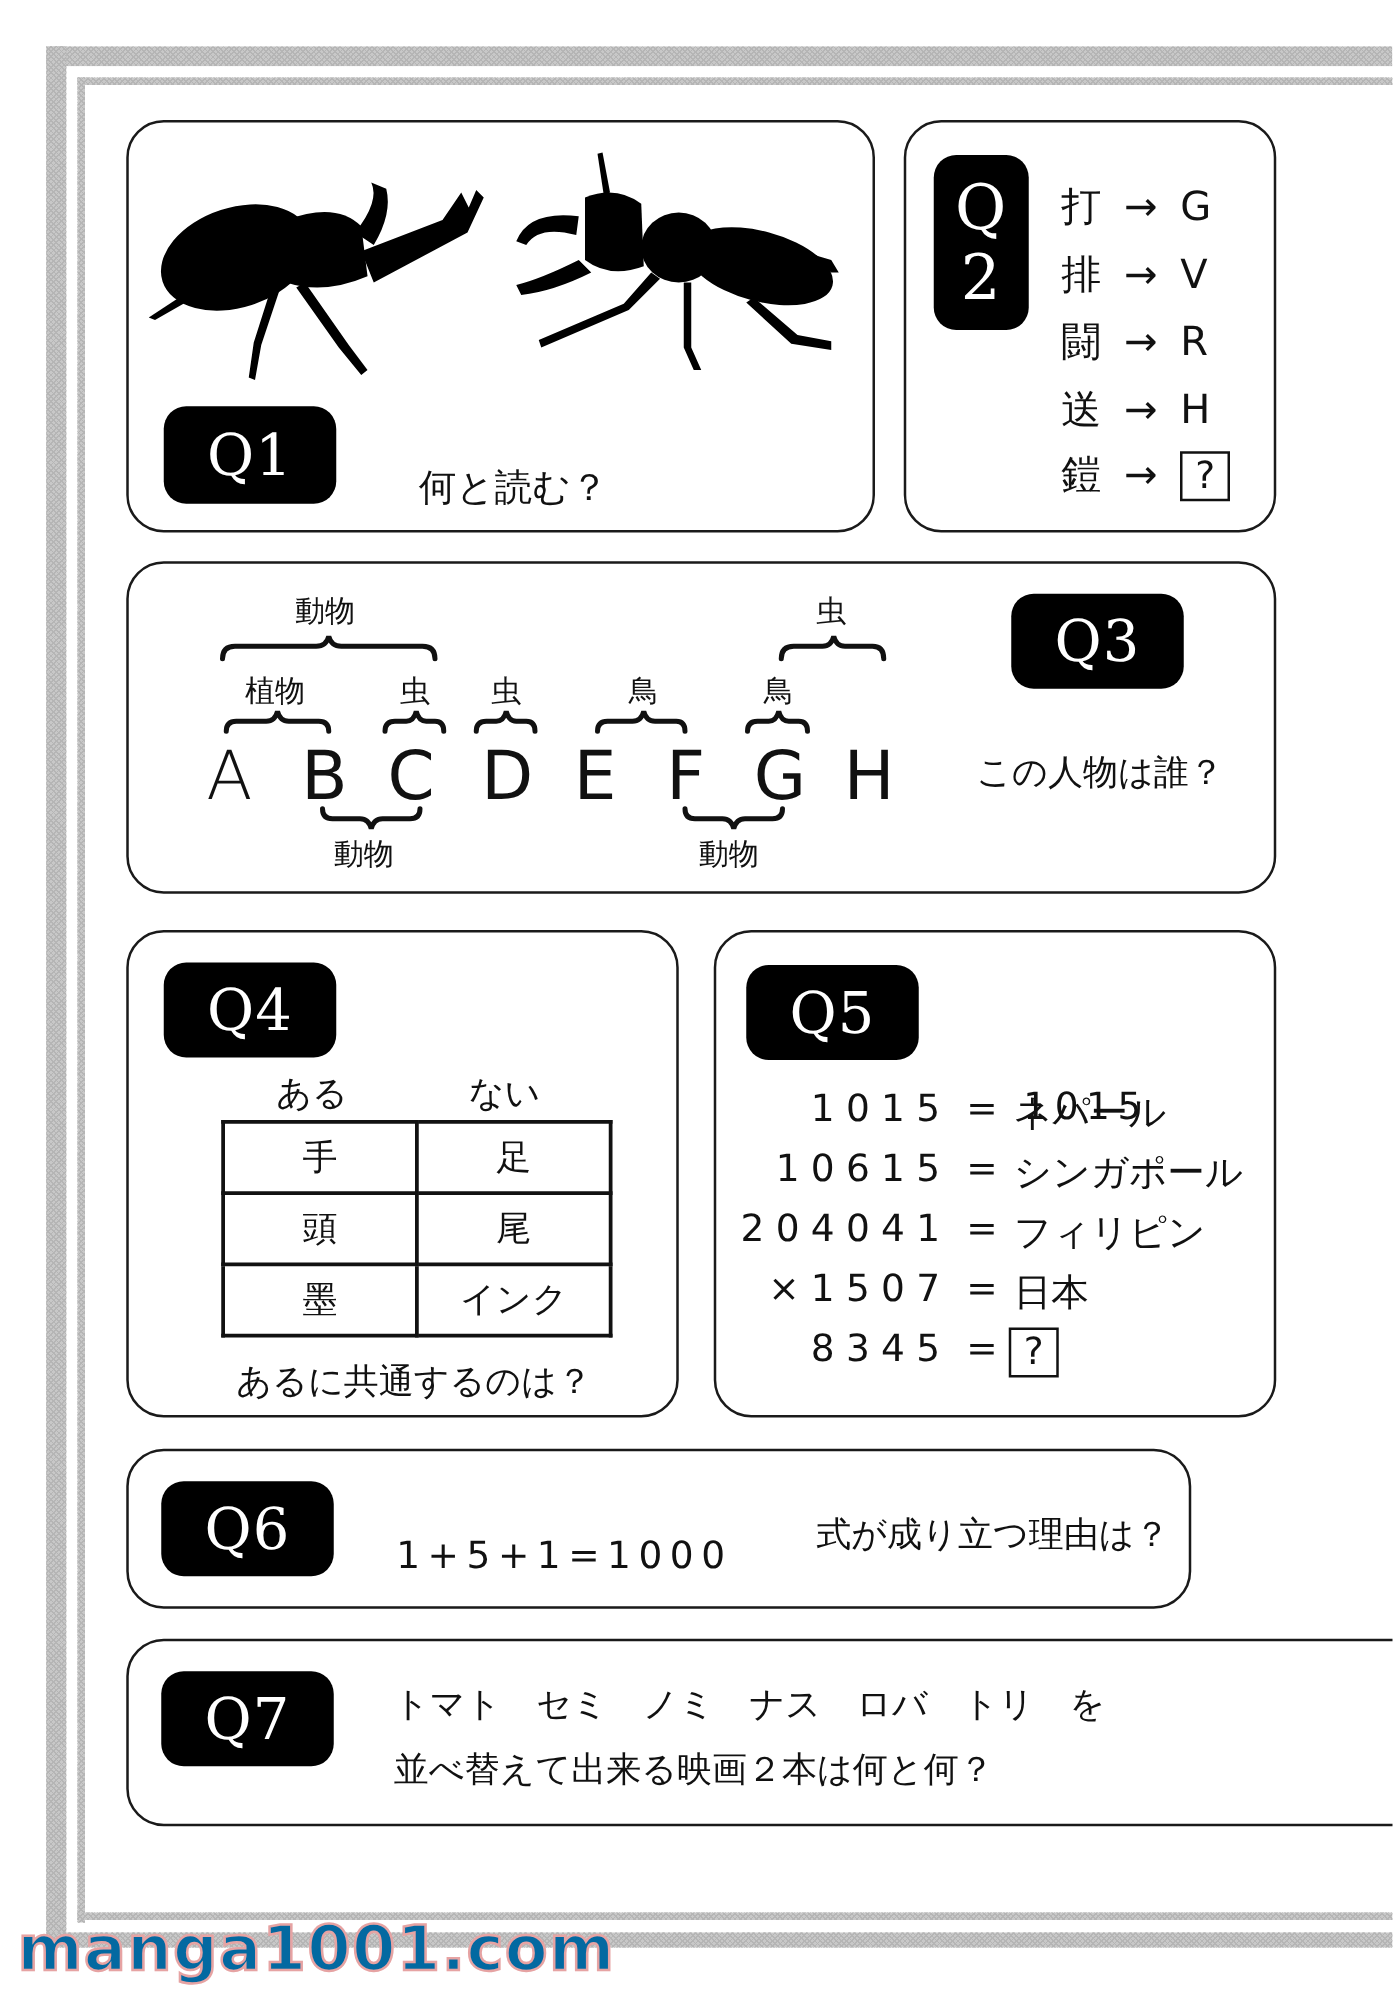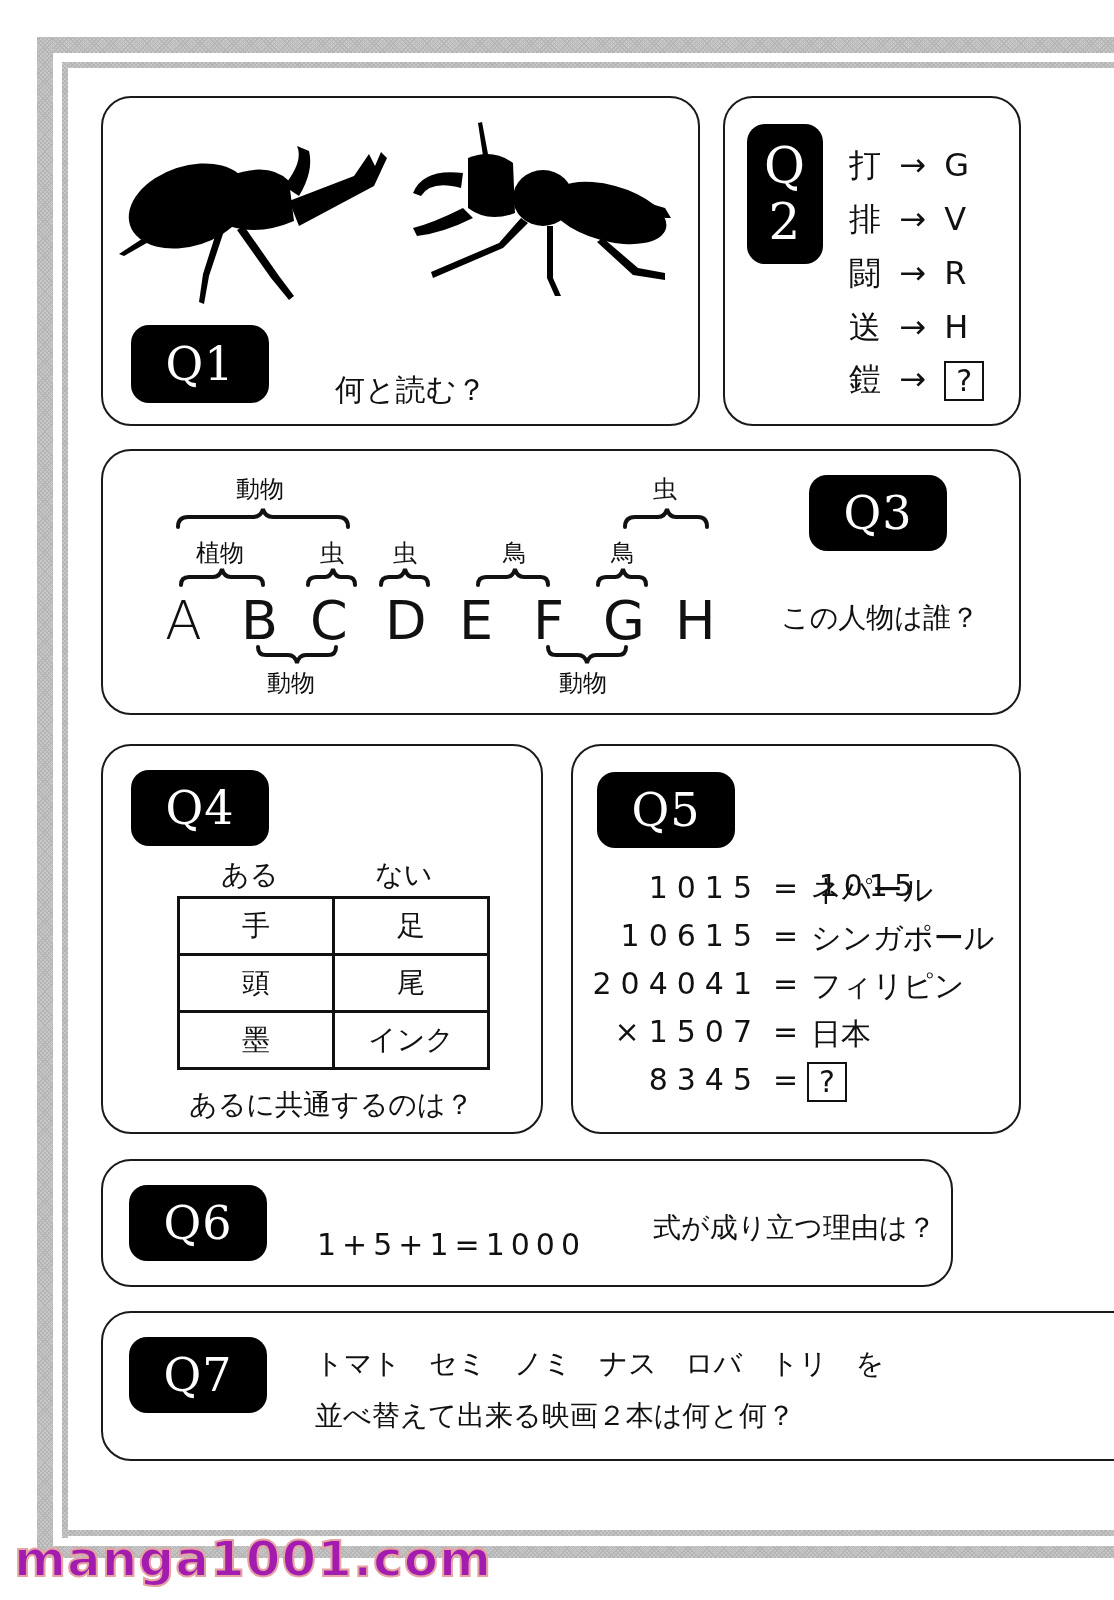--- a/index.html
+++ b/index.html
@@ -11,21 +11,21 @@
   .frame-inner-top{position:absolute;left:62px;top:62px;width:1052px;height:6px;}
   .frame-inner-left{position:absolute;left:62px;top:62px;width:6px;height:1476px;}
   .frame-inner-bottom{position:absolute;left:62px;top:1530px;width:1052px;height:6px;}
   .panel{position:absolute;border:2px solid #1a1a1a;border-radius:30px;background:#fff;box-sizing:border-box;}
   .qbadge{position:absolute;background:#000;color:#fff;border-radius:18px;display:flex;align-items:center;justify-content:center;font-family:"DejaVu Serif","Liberation Serif",serif;font-size:46px;letter-spacing:1px;}
   .txt{position:absolute;white-space:nowrap;}
   .jp{font-family:"DejaVu Sans","Liberation Sans",sans-serif;}
   .qbox{display:inline-block;border:2px solid #111;width:36px;height:36px;line-height:36px;text-align:center;font-size:30px;vertical-align:middle;}
   table.q4{position:absolute;border-collapse:collapse;}
   table.q4 td{border:3px solid #111;width:150px;height:52px;text-align:center;font-size:28px;}
-  .watermark{position:absolute;left:14px;top:1530px;font-family:"DejaVu Sans","Liberation Sans",sans-serif;font-weight:bold;font-size:50px;color:#a21caf;-webkit-text-stroke:2px #e6a3a3;letter-spacing:1px;}
+  .watermark{position:absolute;left:14px;top:1530px;font-family:"DejaVu Sans","Liberation Sans",sans-serif;font-weight:bold;font-size:50px;color:#0369a1;-webkit-text-stroke:2px #e6a3a3;letter-spacing:1px;}
 </style>
 </head>
 <body>
 
 <div class="hatch frame-outer-top"></div>
 <div class="hatch frame-outer-left"></div>
 <div class="hatch frame-outer-bottom"></div>
 <div class="hatch frame-inner-top"></div>
 <div class="hatch frame-inner-left"></div>
 <div class="hatch frame-inner-bottom"></div>

